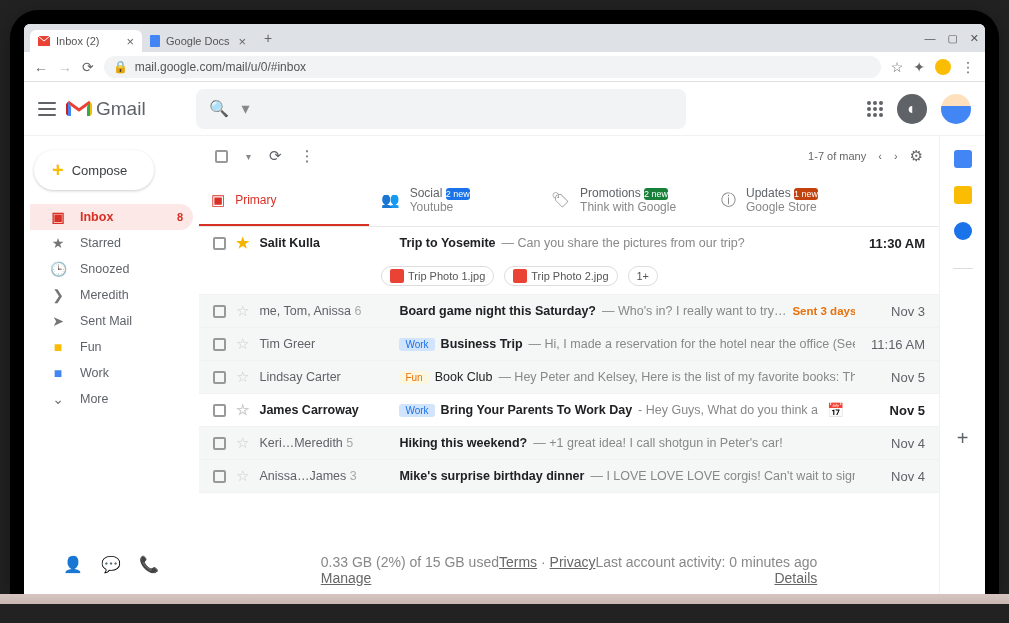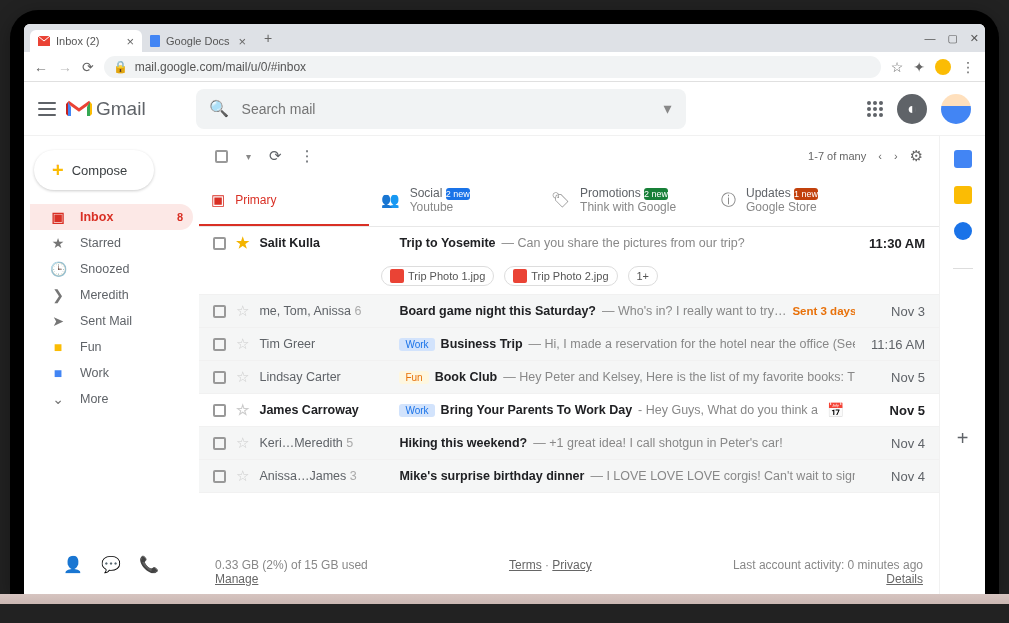--- a/index.html
+++ b/index.html
@@ -68,21 +68,21 @@
 .row .subject{flex:1;display:flex;align-items:center;gap:6px;white-space:nowrap;overflow:hidden;text-overflow:ellipsis;min-width:0}
 .row .snippet{color:#888;font-weight:400}
 .row .time{flex:0 0 60px;text-align:right;font-size:13px}
 .label{font-size:10px;padding:1px 6px;border-radius:3px;font-weight:400}
 .label.work{background:#d2e3fc;color:#1a73e8}
 .label.fun{background:#fef7e0;color:#e8710a}
 .attachments{display:flex;gap:10px;margin-top:4px}
 .attach-chip{display:flex;align-items:center;gap:4px;border:1px solid #ddd;border-radius:12px;padding:2px 8px;font-size:11px;color:#555;font-weight:400}
 .attach-icon{width:14px;height:14px;background:#ea4335;border-radius:2px;display:inline-block}
 .followup{color:#e8710a;font-weight:600;font-size:11.5px;margin-left:auto;margin-right:8px}
-.footer{display:flex;justify-content:space-between;padding:8px 16px;font-size:12px;color:#888}
+.footer{display:flex;justify-content:center;padding:8px 16px;font-size:14px;color:#888}
 .footer a{color:#666;text-decoration:underline;cursor:pointer}
 
 .rightbar{width:46px;border-left:1px solid #f1f1f1;display:flex;flex-direction:column;align-items:center;padding:14px 0;gap:18px}
 .rb-icon{width:18px;height:18px;border-radius:3px}
 .rb-cal{background:#4285f4}
 .rb-keep{background:#fbbc04}
 .rb-tasks{background:#1a73e8;border-radius:50%}
 .rb-plus{color:#5f6368;font-size:20px;margin-top:auto;margin-bottom:auto}
 </style>
 </head>
@@ -143,21 +143,20 @@
               <path d="M2 3l11 8 11-8" stroke="#ea4335" stroke-width="3" fill="none"></path>
               <path d="M2 3v14h3V8" fill="#4285f4"></path>
               <path d="M24 3v14h-3V8" fill="#34a853"></path>
               <path d="M2 3L0 5v10l2 2" fill="#c5221f"></path>
               <path d="M24 3l2 2v10l-2 2" fill="#fbbc04"></path>
             </svg>
       <span>Gmail</span>
     </div>
     <div class="search-box">
       <span style="color:#888">🔍</span>
-      <input placeholder="Search mail" style="">
       <span style="color:#888">▾</span>
     </div>
     <div class="g-header-right">
       <div class="grid-icon">
               <span></span>
               <span></span>
               <span></span>
               <span></span>
               <span></span>
               <span></span>
@@ -306,21 +305,21 @@
           </span>
           <span class="time">11:16 AM</span>
         </div>
 
         <div class="row read">
           <span class="checkbox"></span>
           <span class="star">☆</span>
           <span class="sender">Lindsay Carter</span>
           <span class="subject">
             <span class="label fun">Fun</span>
-            <span style="color:#202124;font-weight:700">Book Club</span>
+            <span style="color:#202124;font-weight:400">Book Club</span>
             <span class="snippet">— Hey Peter and Kelsey, Here is the list of my favorite books: The…</span>
           </span>
           <span class="time">Nov 5</span>
         </div>
 
         <div class="row unread">
           <span class="checkbox"></span>
           <span class="star">☆</span>
           <span class="sender">James Carroway</span>
           <span class="subject">

